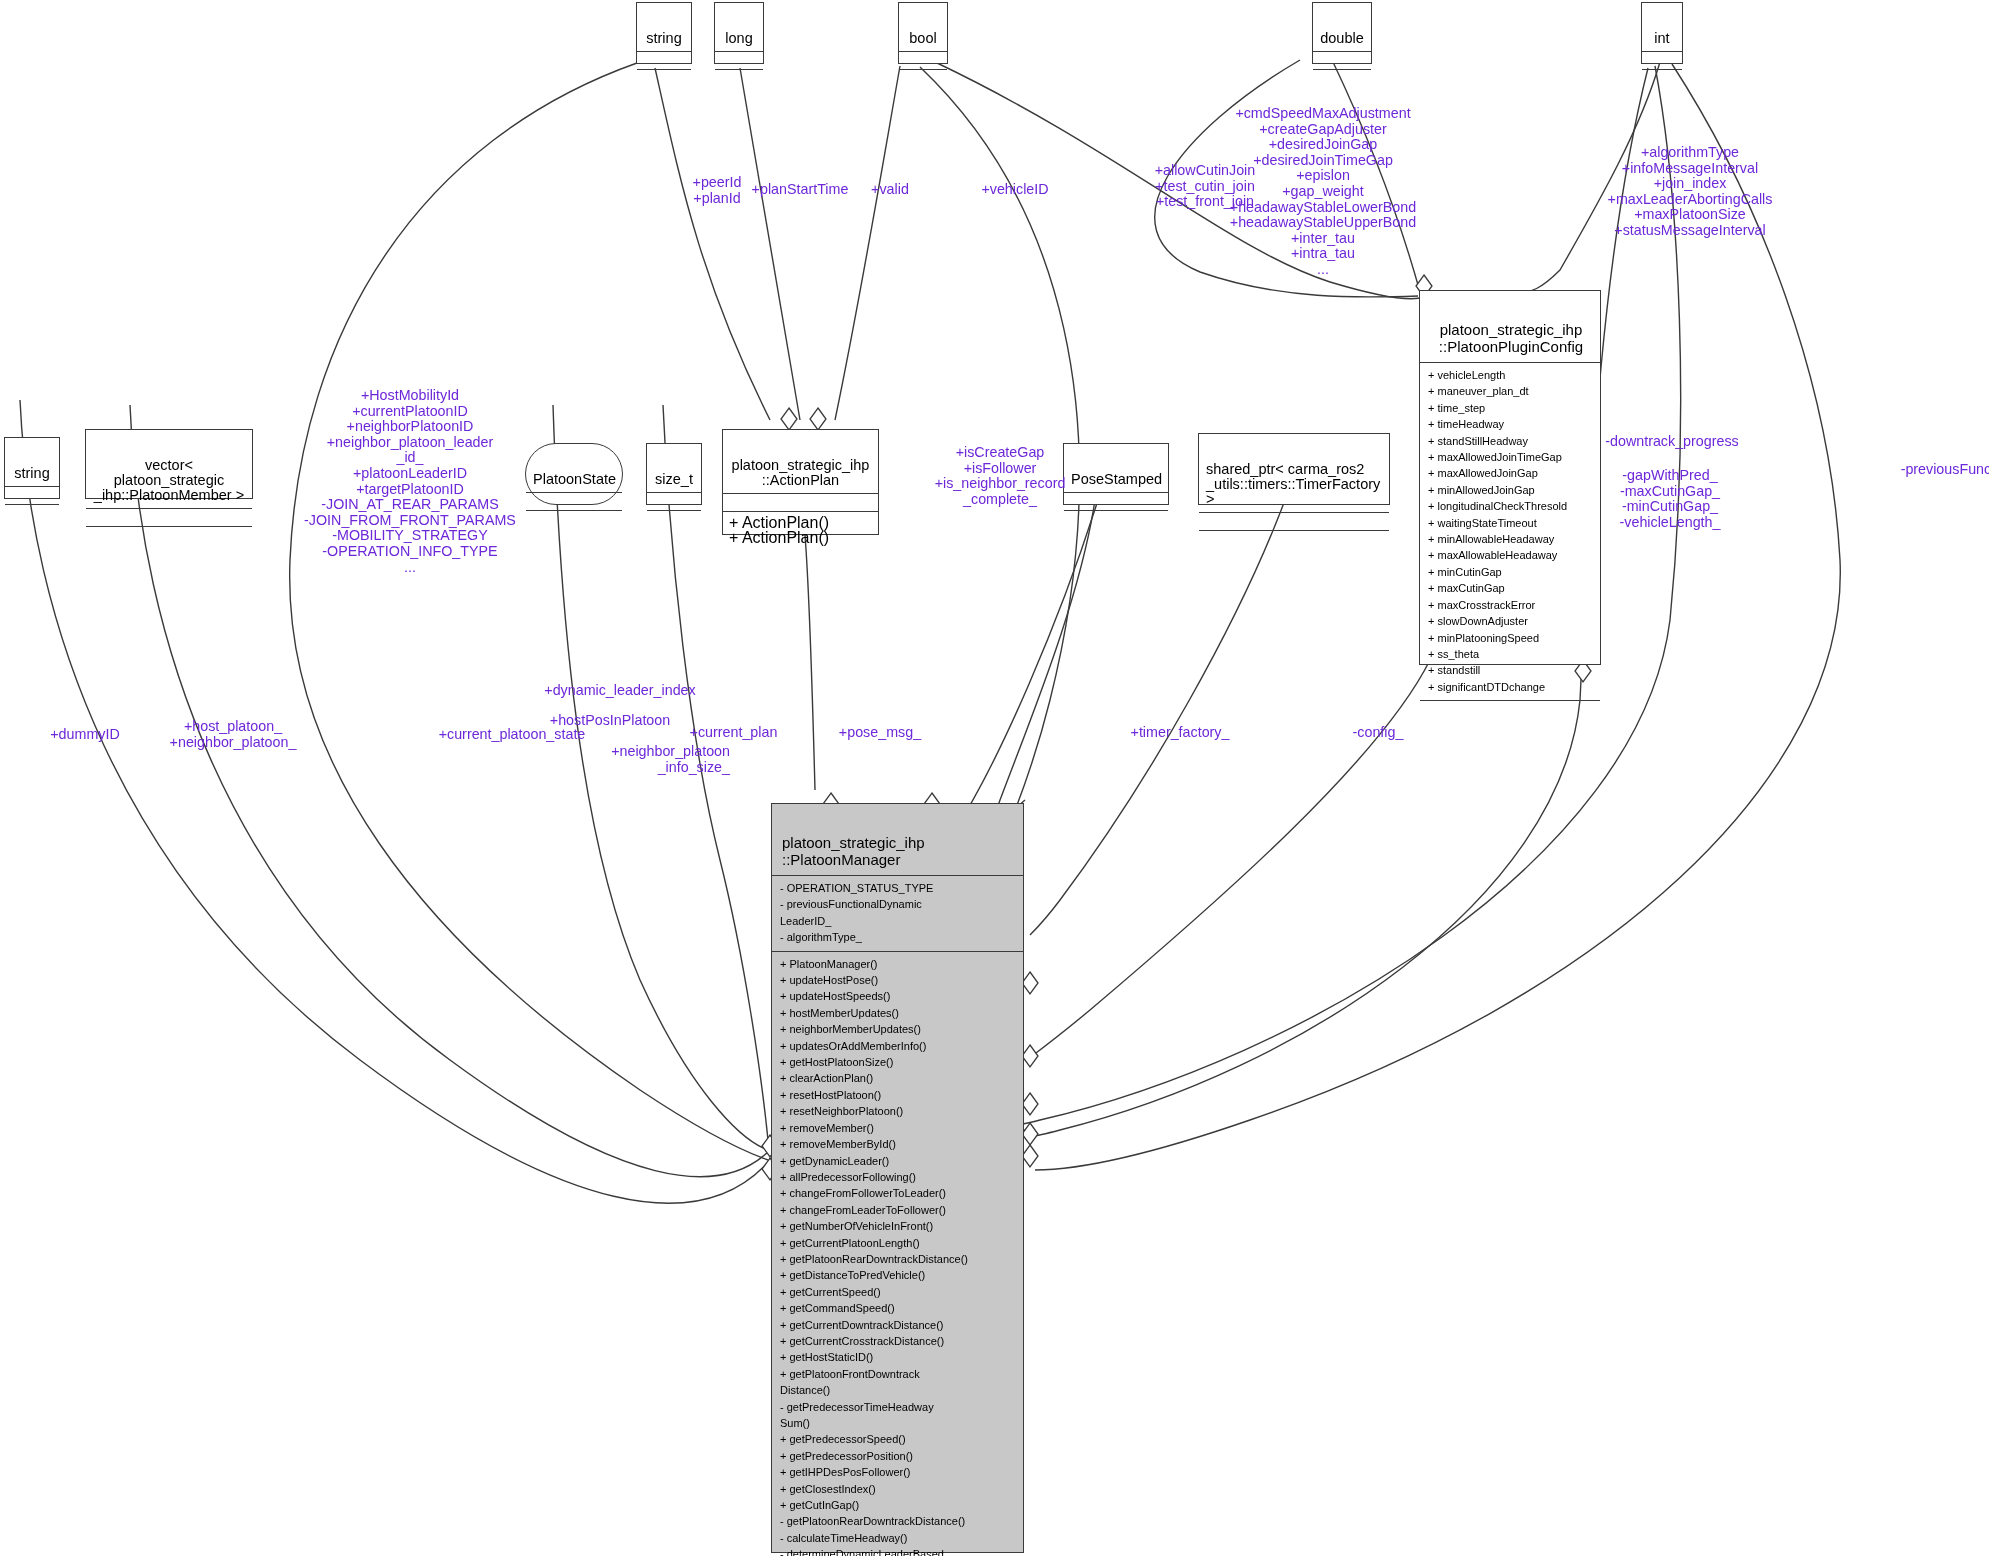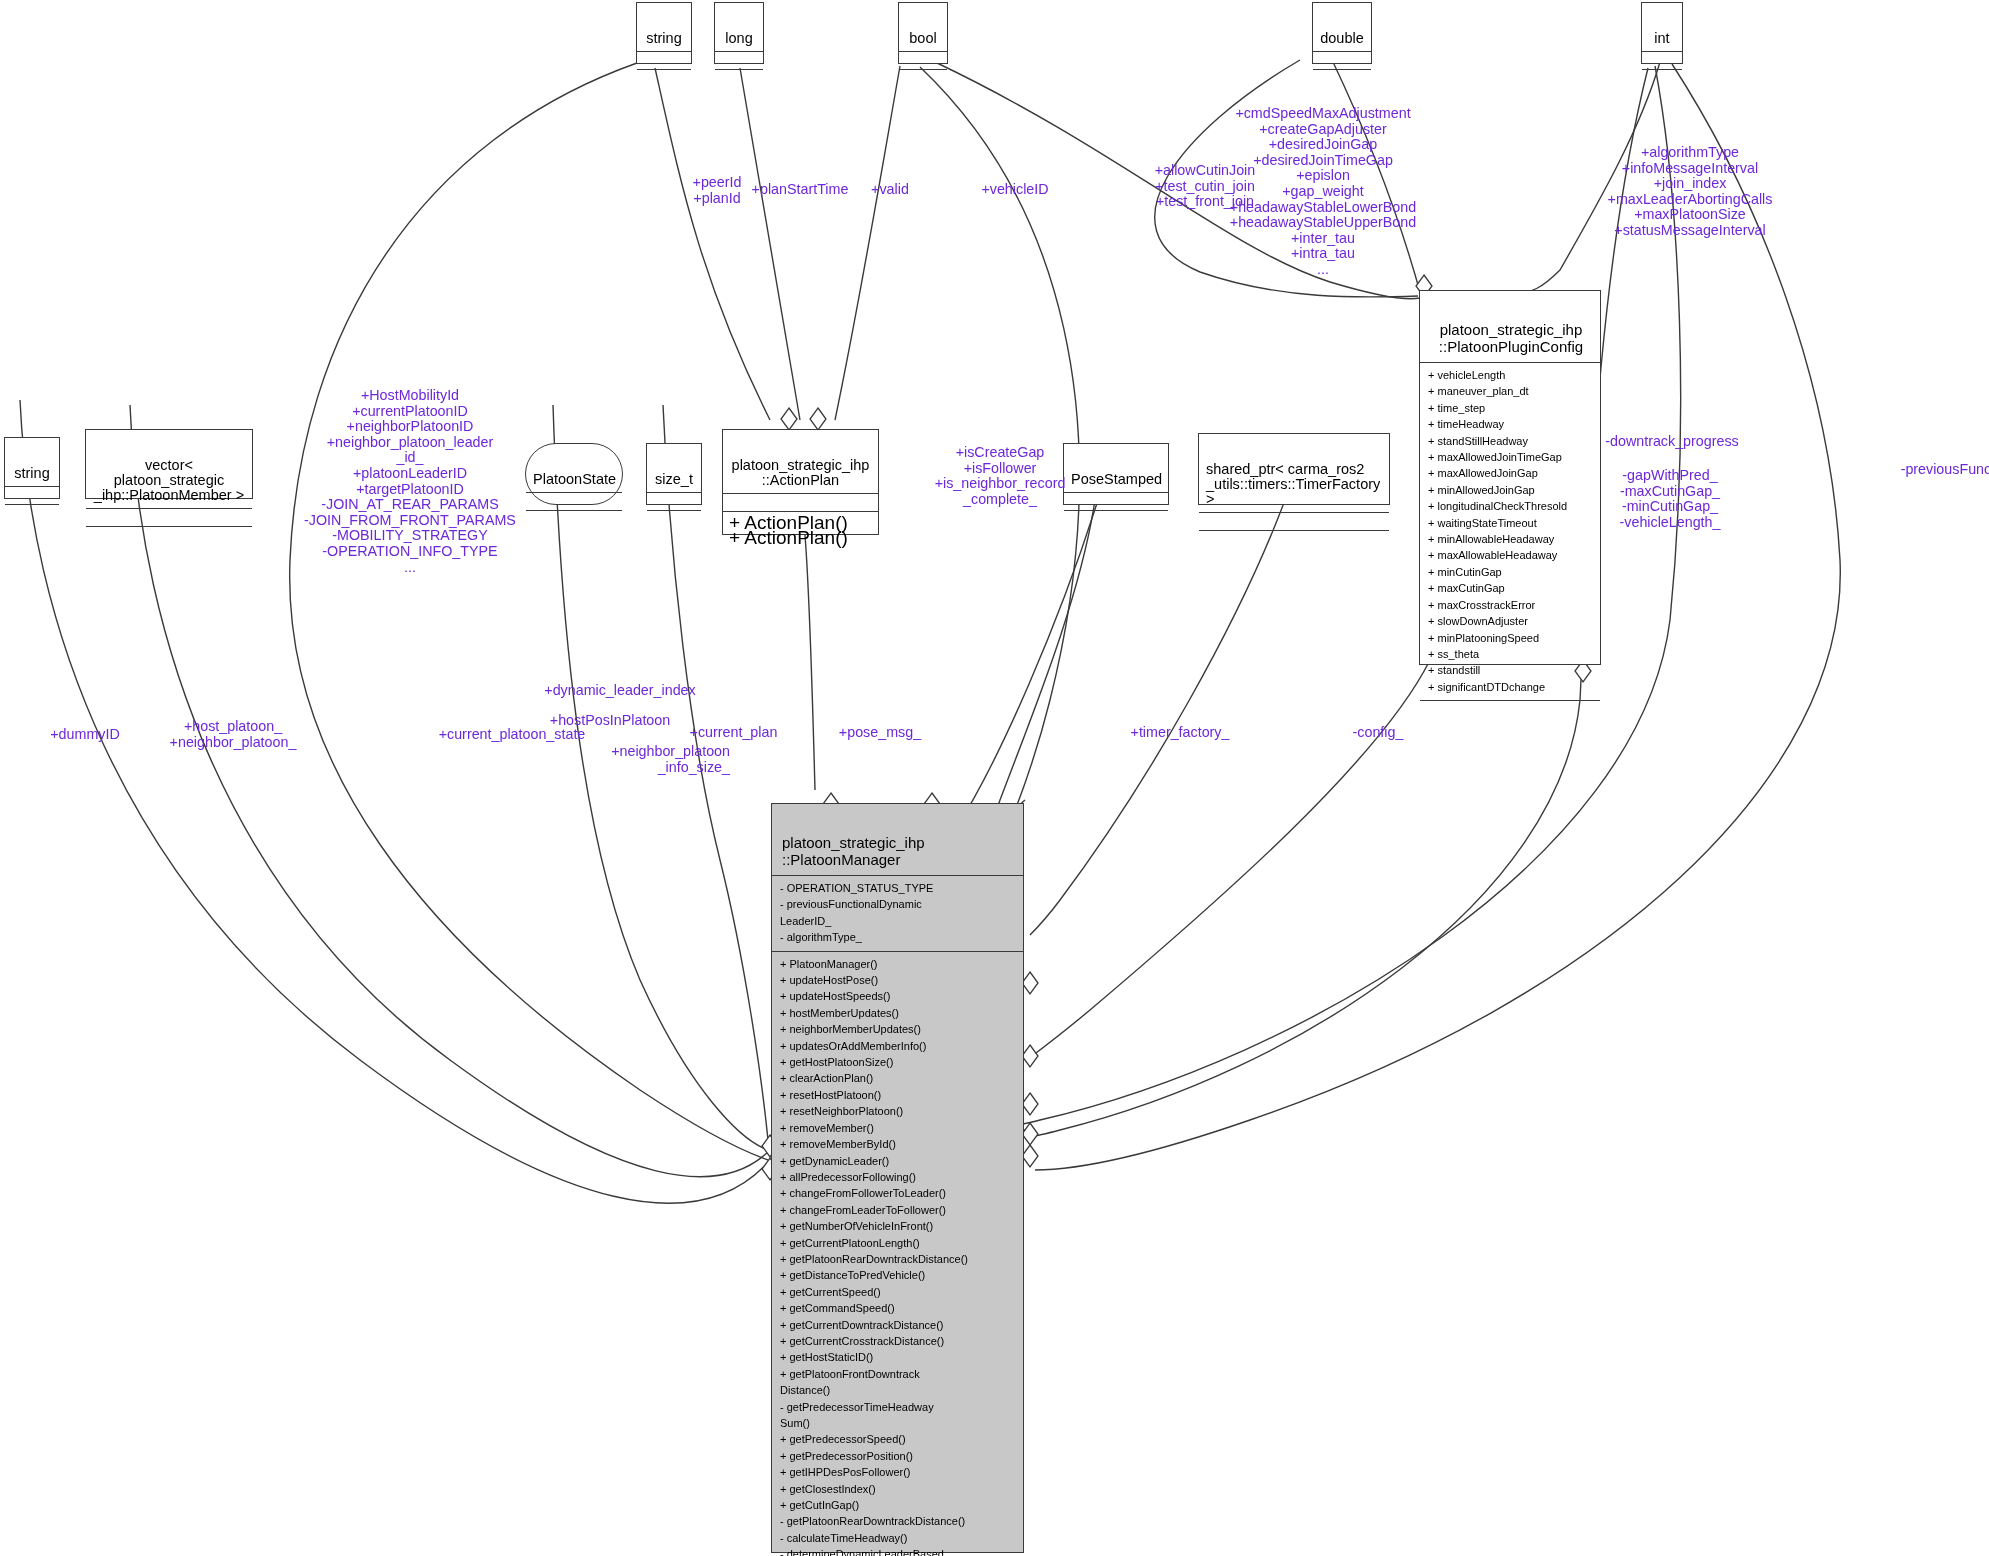--- a/index.html
+++ b/index.html
@@ -3,21 +3,21 @@
 <meta charset="utf-8">
 <style>
   html,body{margin:0;padding:0;background:#ffffff;}
   body{font-family:"Liberation Sans","DejaVu Sans",sans-serif;color:#000;}
   #canvas{position:relative;width:1989px;height:1556px;overflow:hidden;background:#fff;}
   svg.edges{position:absolute;left:0;top:0;width:1989px;height:1556px;pointer-events:none;}
   .node{position:absolute;border:1.5px solid #3a3a3a;background:#ffffff;box-sizing:border-box;}
   .node.filled{background:#c8c8c8;}
   .node .title{padding:4px 7px 5px 7px;font-size:14.5px;line-height:15px;text-align:center;white-space:pre-line;margin-top:24px;}
   .node .sep{border-top:1.5px solid #3a3a3a;}
-  .node .compartment{padding:3px 6px;font-size:19px;line-height:15.2px;}
+  .node .compartment{padding:3px 6px;font-size:16px;line-height:15.2px;}
   .node .compartment.empty{height:17px;padding:0;}
   .node .compartment .row{white-space:pre-wrap;}
   .node.big .title{text-align:left;padding:6px 8px 7px 10px;font-size:15px;line-height:17px;}
   .node.big .compartment{padding:4px 8px 5px 8px;font-size:11px;line-height:16.4px;}
   .elabel{position:absolute;font-size:14.3px;line-height:15.6px;white-space:pre-line;color:#6d28d9;}
   .elabel.c{text-align:center;}
 </style>
 </head>
 <body>
 

